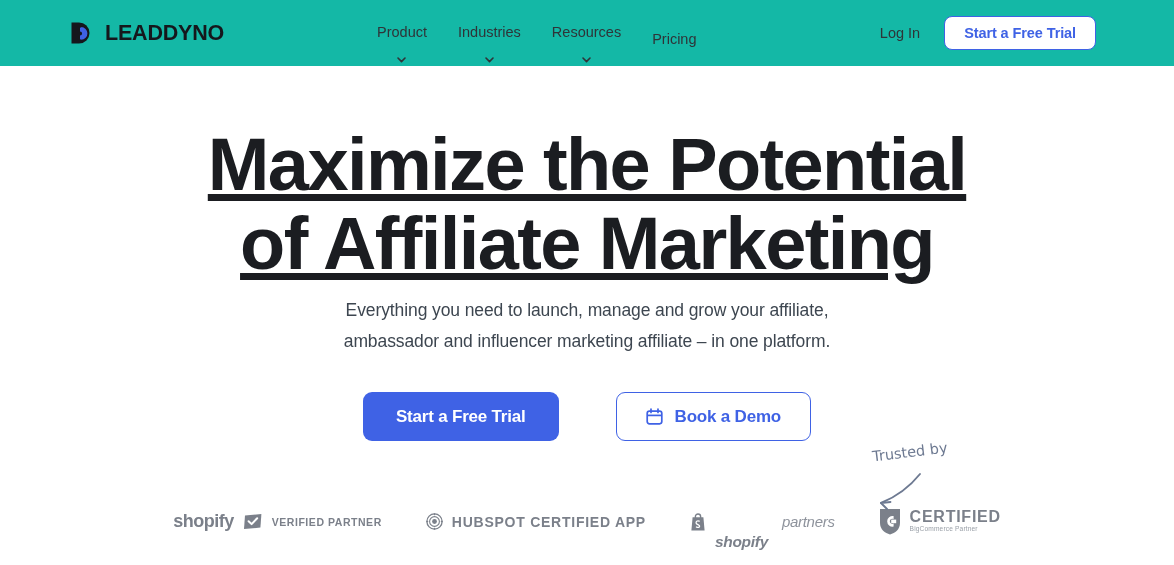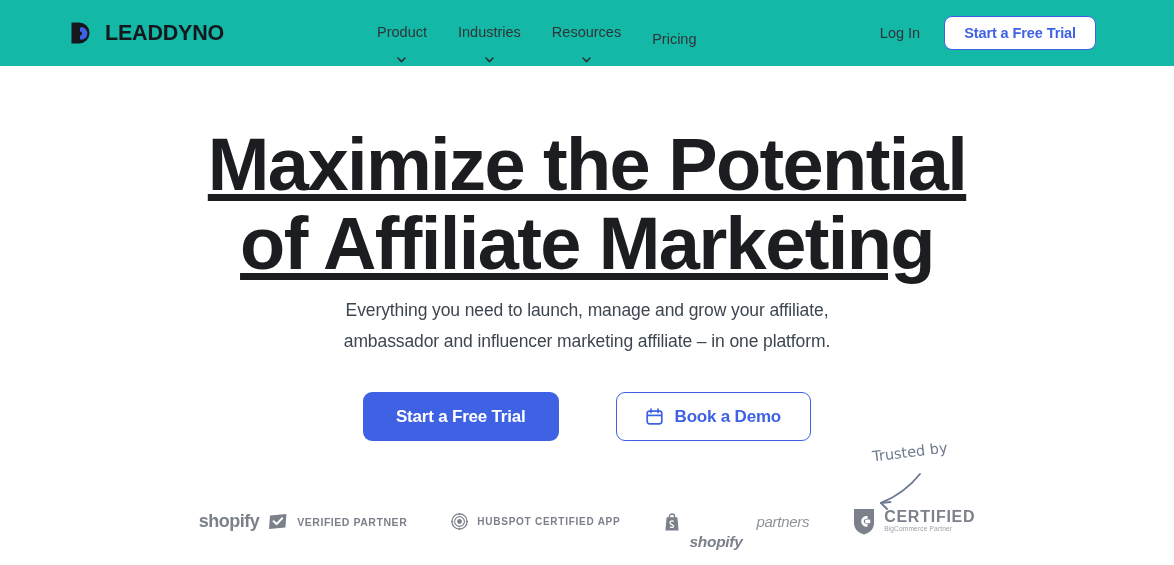--- a/index.html
+++ b/index.html
@@ -119,21 +119,21 @@
     font-size: 18px; font-weight: 700; color: #7b808a;
     letter-spacing: -0.5px; font-family: "Liberation Sans", sans-serif;
   }
   .verified-badge { width: 20px; height: 17px; display: block; }
   .verified-text {
     font-size: 10.5px; font-weight: 700; color: #7b808a;
     letter-spacing: 0.55px; font-family: "Liberation Sans", sans-serif;
   }
   .hub-icon { width: 17px; height: 17px; display: block; }
   .hub-text {
-    font-size: 10px; font-weight: 700; color: #7b808a;
+    font-size: 14px; font-weight: 700; color: #7b808a;
     letter-spacing: 0.75px;
   }
   .shop-icon { width: 16px; height: 18px; display: block; }
   .shop-word {
     font-size: 15.5px; font-weight: 700; color: #7b808a;
     font-style: italic; letter-spacing: -0.3px; margin-top: 41px;
   }
   .shop-partners {
     font-size: 15px; font-weight: 400; color: #8e939c;
     font-style: italic; letter-spacing: -0.3px; margin-left: 5px;

